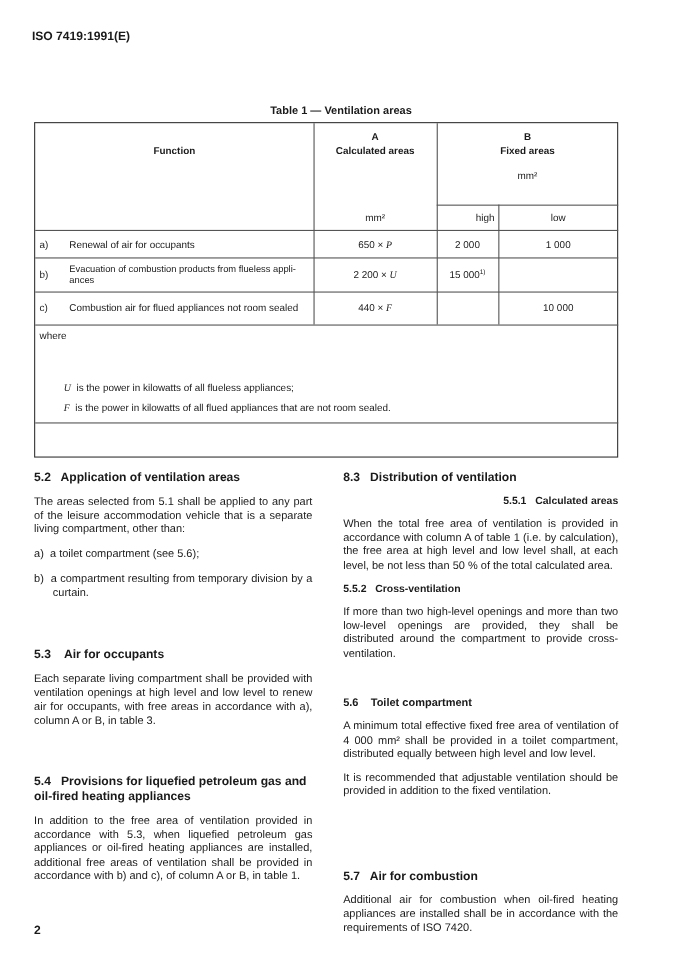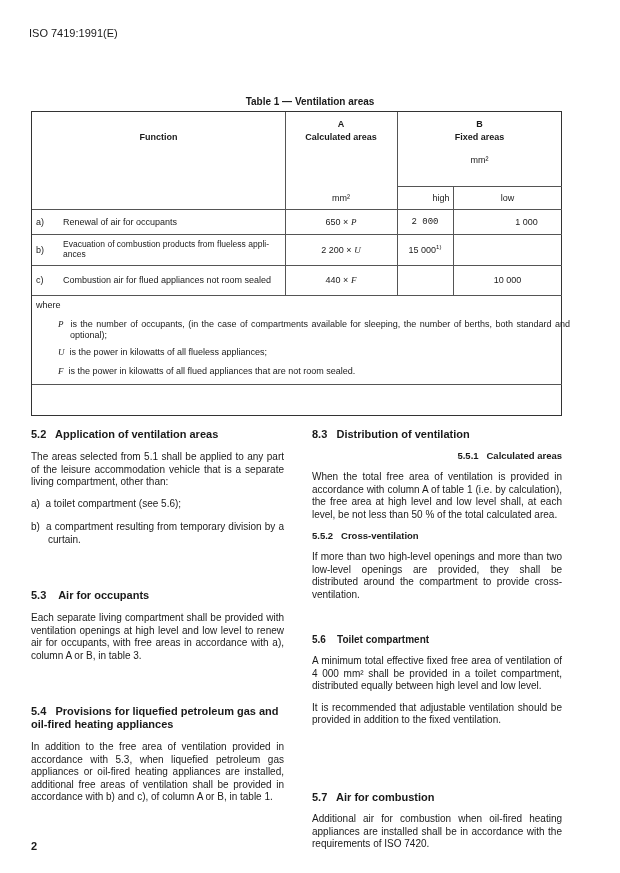--- a/index.html
+++ b/index.html
@@ -1,19 +1,19 @@
 <!DOCTYPE html>
 <html><head>
 <meta charset="utf-8">
 <style>
   html, body { margin: 0; padding: 0; background: #ffffff; }
   body { width: 620px; height: 873px; position: relative; overflow: hidden;
          font-family: "Liberation Sans", sans-serif; color: #1a1a1a; }
   .abs { position: absolute; }
-  .doc-id { left: 29px; top: 27px; font-size: 11px; font-weight: normal; }
+  .doc-id { left: 29px; top: 27px; font-size: 11px; font-weight: bold; }
   .table-title { left: 0; width: 620px; top: 96px; text-align: center; font-size: 10px; font-weight: bold; }
 
   
   .tbl { left: 31px; top: 111px; width: 531px; height: 305px; border: 1px solid #333; box-sizing: border-box; }
   .hl { position: absolute; height: 0; border-top: 1px solid #555; }
   .vl { position: absolute; width: 0; border-left: 1px solid #555; }
   .cell { position: absolute; font-size: 9px; line-height: 11px; }
   .ctr { text-align: center; }
   .bold { font-weight: bold; }
   .ital { font-style: italic; font-family: "Liberation Serif", serif; }
@@ -52,37 +52,36 @@
   <div class="cell ctr" style="left:253px; width:112px; top:81px;">mm²</div>
   <div class="cell ctr bold" style="left:365px; width:165px; top:7px;">B</div>
   <div class="cell ctr bold" style="left:365px; width:165px; top:20px;">Fixed areas</div>
   <div class="cell ctr" style="left:365px; width:165px; top:43px;">mm²</div>
   <div class="cell ctr" style="left:365px; width:56px; top:81px;padding-left:16px;">high</div>
   <div class="cell ctr" style="left:421px; width:109px; top:81px;">low</div>
 
   <div class="cell" style="left:4px; top:105px;">a)</div>
   <div class="cell" style="left:31px; width:215px; top:105px;">Renewal of air for occupants</div>
   <div class="cell ctr" style="left:253px; width:112px; top:105px;"><span>650 ×</span> <span class="ital">P</span></div>
-  <div class="cell ctr" style="left:365px; width:56px; top:105px;font-family:Liberation Mono, monospace;">2 000</div>
-  <div class="cell ctr" style="left:440px; width:109px; top:105px;">1 000</div>
+  <div class="cell ctr" style="left:365px; width:56px; top:105px;">2 000</div>
+  <div class="cell ctr" style="left:421px; width:109px; top:105px;">1 000</div>
 
   <div class="cell" style="left:4px; top:133px;">b)</div>
   <div class="cell" style="left:31px; width:215px; top:127px; font-size:8.5px; line-height:10px;">Evacuation of combustion products from flueless appli-ances</div>
   <div class="cell ctr" style="left:253px; width:112px; top:133px;"><span>2 200 ×</span> <span class="ital">U</span></div>
   <div class="cell ctr" style="left:365px; width:56px; top:133px;"><span>15 000</span><sup>1)</sup></div>
   <div class="cell ctr" style="left:421px; width:109px; top:133px;"></div>
 
   <div class="cell" style="left:4px; top:163px;">c)</div>
   <div class="cell" style="left:31px; width:215px; top:163px;">Combustion air for flued appliances not room sealed</div>
   <div class="cell ctr" style="left:253px; width:112px; top:163px;"><span>440 ×</span> <span class="ital">F</span></div>
   <div class="cell ctr" style="left:365px; width:56px; top:163px;"></div>
   <div class="cell ctr" style="left:421px; width:109px; top:163px;">10 000</div>
 
   <div class="cell" style="left:4px; top:188px;">where</div>
-  <div class="cell where-text" style="left:26px; width:500px; top:207px; padding-left:12px; text-indent:-12px; text-align:justify;"><span class="ital">P</span>&nbsp; <span>is the number of occupants, (in the case of compartments available for sleeping, the number of berths, both standard and optional);</span></div>
   <div class="cell where-text" style="left:26px; width:500px; top:235px;"><span class="ital">U</span>&nbsp; <span>is the power in kilowatts of all flueless appliances;</span></div>
   <div class="cell where-text" style="left:26px; width:500px; top:254px;"><span class="ital">F</span>&nbsp; <span>is the power in kilowatts of all flued appliances that are not room sealed.</span></div>
 
 </div>
 
 <div class="abs" style="left:31px; top:428px; width:253px;">
   <div class="h2"><span>5.2</span>&nbsp;&nbsp; <span>Application of ventilation areas</span></div>
   <div class="col" style="margin-top:11px;">The areas selected from 5.1 shall be applied to any part of the leisure accommodation vehicle that is a separate living compartment, other than:</div>
   <div class="col" style="margin-top:9px; padding-left:17px; text-indent:-17px;"><span>a)</span>&nbsp; <span>a toilet compartment (see 5.6);</span></div>
   <div class="col" style="margin-top:11px; padding-left:17px; text-indent:-17px;"><span>b)</span>&nbsp; <span>a compartment resulting from temporary division by a curtain.</span></div>

